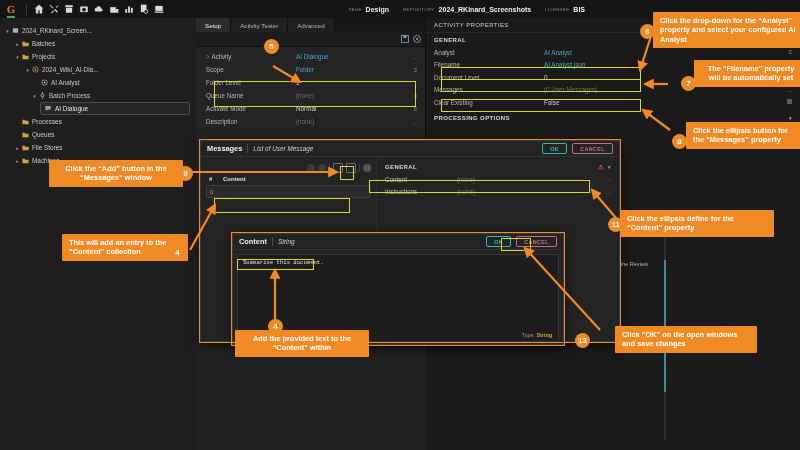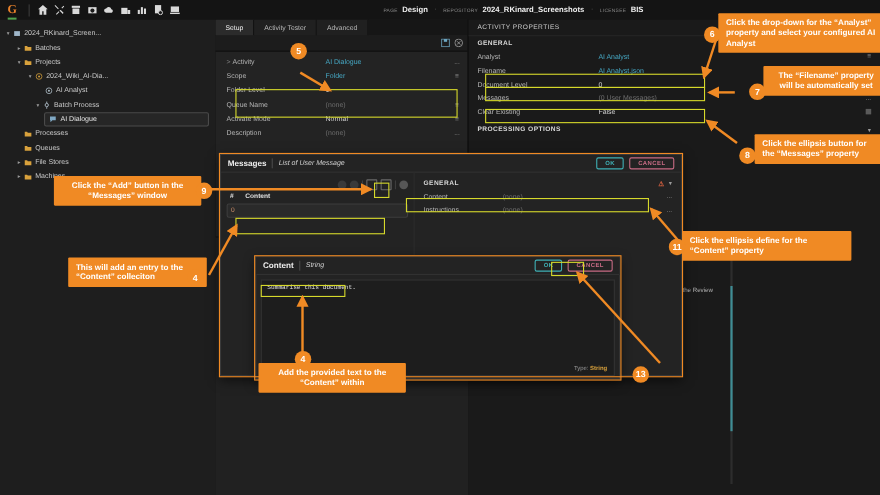--- a/index.html
+++ b/index.html
@@ -531,15 +531,16 @@
 
   <div class="callout" style="left:62px;top:234px;width:112px;">This will add an entry to the “Content” colleciton</div>
   <div class="badge" style="left:170px;top:245px;">4</div>
 
   <div class="callout" style="left:620px;top:210px;width:140px;">Click the ellipsis define for the “Content” property</div>
   <div class="badge" style="left:608px;top:217px;">11</div>
 
   <div class="callout" style="left:235px;top:330px;width:120px;text-align:center;">Add the provided text to the “Content” within</div>
   <div class="badge" style="left:268px;top:319px;">4</div>
 
+  <div class="callout" style="left:615px;top:326px;width:128px;">Click “OK” on the open windows and save changes</div>
   <div class="badge" style="left:575px;top:333px;">13</div>
 
 </div>
 
 </body></html>

